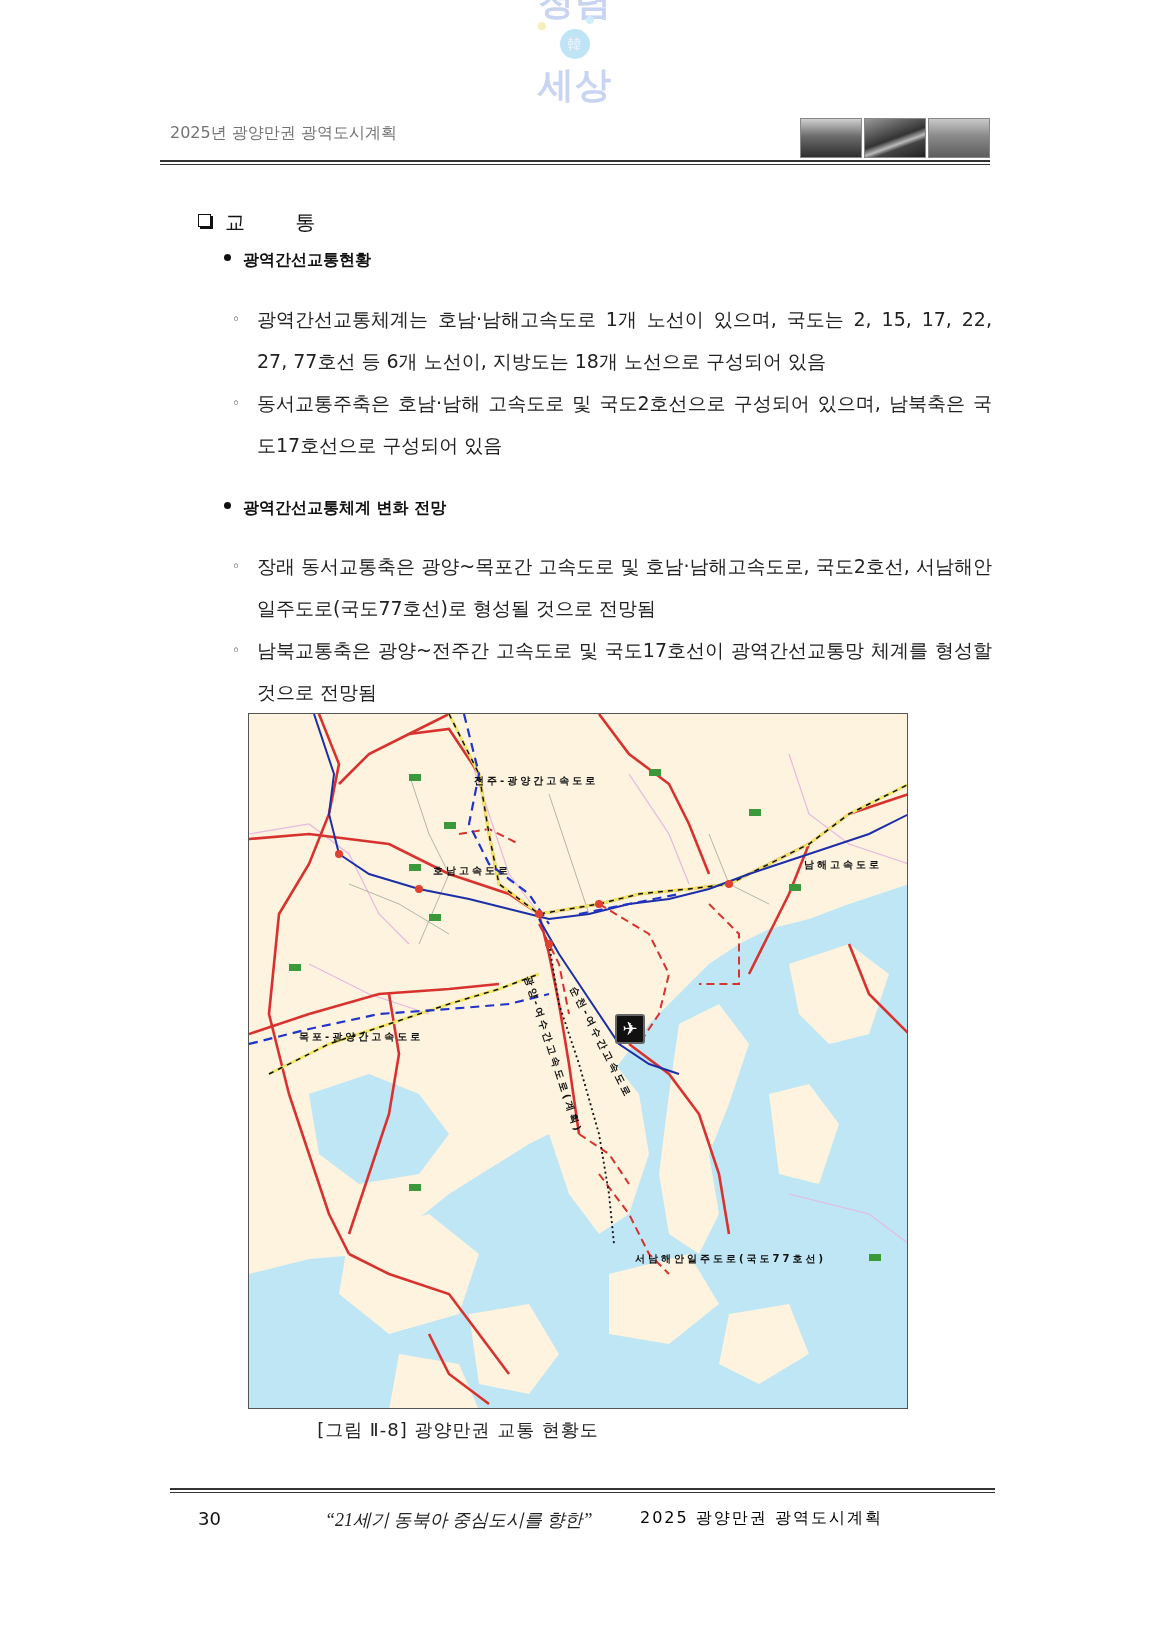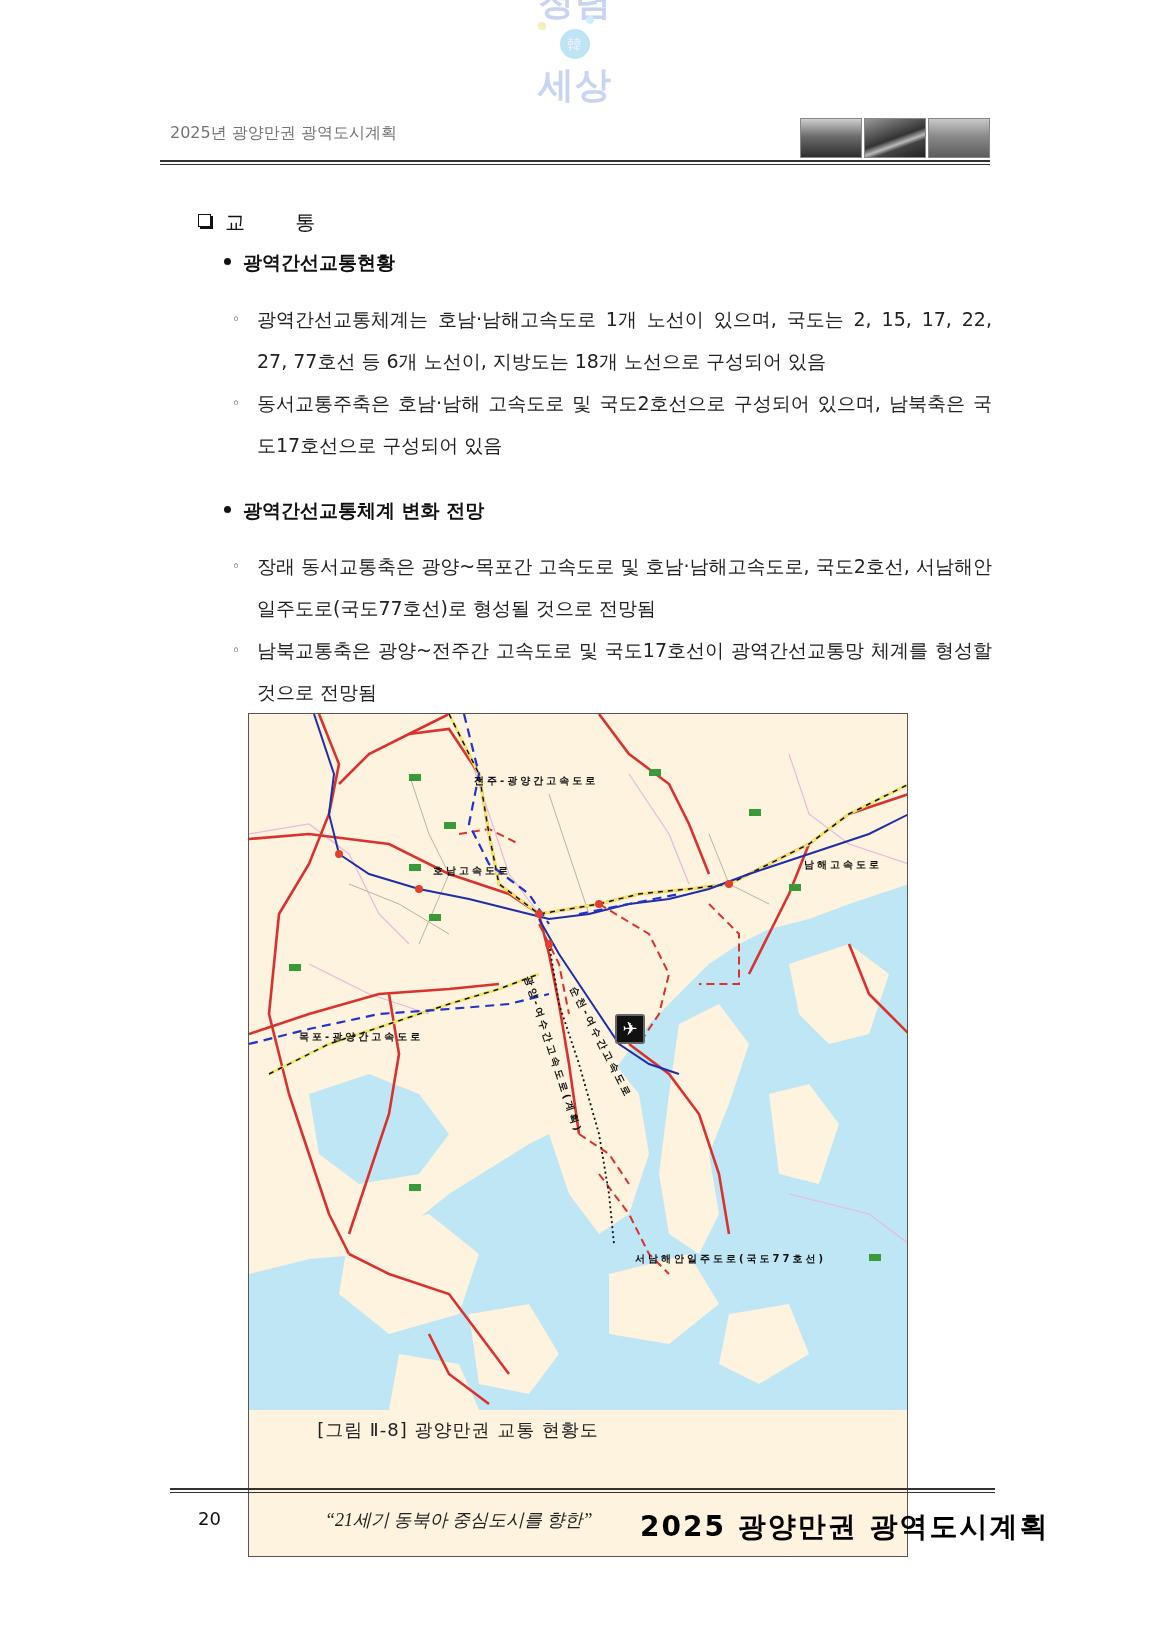--- a/index.html
+++ b/index.html
@@ -22,46 +22,46 @@
   .t3 { background: linear-gradient(180deg, #c8c8c8 0%, #8a8a8a 45%, #5d5d5d 100%); }
 
   .rule-top { position: absolute; left: 160px; top: 160px; width: 830px; height: 5px;
               border-top: 2px solid #333; border-bottom: 1px solid #333; box-sizing: border-box; }
 
   .section { position: absolute; left: 198px; top: 209px; font-size: 20px; }
   .section .box { display: inline-block; width: 11px; height: 11px; border: 1.5px solid #111;
                   box-shadow: 2px 2px 0 #111; margin-right: 14px; vertical-align: 2px; }
   .section .word { letter-spacing: 22px; }
 
-  .bullet-head { position: absolute; left: 224px; font-size: 19px; font-weight: bold; }
+  .bullet-head { position: absolute; left: 224px; font-size: 16px; font-weight: bold; }
   .bullet-head .dot { display: inline-block; width: 7px; height: 7px; background: #111;
                       border-radius: 50%; margin-right: 12px; vertical-align: 4px; }
 
   .para { position: absolute; left: 232px; width: 760px; font-size: 19px; line-height: 42px; color: #222; }
   .para .circle { position: absolute; left: 0; top: 0; font-size: 14px; }
   .para .txt { display: block; padding-left: 25px; text-align: justify; text-align-last: left; }
 
-  .map { position: absolute; left: 248px; top: 713px; width: 660px; height: 844px;
+  .map { position: absolute; left: 248px; top: 713px; width: 660px; height: 696px;
          border: 1px solid #555; box-sizing: border-box; overflow: hidden; background: #fdf3de; }
   .map svg { display: block; }
   .map-label { position: absolute; font-size: 10px; font-weight: bold; color: #111;
                letter-spacing: 3px; white-space: nowrap; }
   .map-label.v { transform-origin: left top; }
   .airport { position: absolute; width: 26px; height: 26px; background: #111; border: 2px solid #666;
              border-radius: 3px; color: #fff; font-size: 18px; line-height: 26px; text-align: center; }
 
   .caption { position: absolute; left: 0; width: 916px; top: 1418px; text-align: center;
              font-size: 18px; color: #222; letter-spacing: 1px; }
 
   .rule-bot { position: absolute; left: 170px; top: 1488px; width: 825px; height: 5px;
               border-top: 2px solid #333; border-bottom: 1px solid #333; box-sizing: border-box; }
   .footer { position: absolute; top: 1508px; font-size: 18px; }
   .page-num { left: 198px; }
   .slogan { left: 325px; font-family: Liberation Serif, serif; font-style: italic; color: #222; }
-  .plan { left: 640px; font-weight: bold; font-size: 28px; letter-spacing: 2px; color: #000; }
+  .plan { left: 640px; font-weight: normal; font-size: 16px; letter-spacing: 2px; color: #000; }
 </style>
 </head>
 <body>
 
 <div class="logo">
   <span class="dot" style="left:48px;top:4px;"></span>
   <span class="dot" style="left:96px;top:-2px;background:#cfeefc;"></span>
   <span>청렴</span>
   <span class="badge">韓</span>
   <span>세상</span>
@@ -209,15 +209,15 @@
   <div class="map-label" style="left:50px;top:316px;">목포-광양간고속도로</div>
   <div class="map-label v" style="left:330px;top:270px;transform:rotate(63deg);">순천-여수간고속도로</div>
   <div class="map-label v" style="left:285px;top:260px;transform:rotate(72deg);">광양-여수간고속도로(계획)</div>
   <div class="map-label" style="left:386px;top:538px;text-align:right;">서남해안일주도로(국도77호선)</div>
   <div class="airport" style="left:366px;top:300px;">✈</div>
 </div>
 
 <div class="caption">[그림 Ⅱ-8] 광양만권 교통 현황도</div>
 
 <div class="rule-bot"></div>
-<div class="footer page-num">20</div>
+<div class="footer page-num">30</div>
 <div class="footer slogan">“21세기 동북아 중심도시를 향한”</div>
 <div class="footer plan">2025 광양만권 광역도시계획</div>
 
 </body></html>

